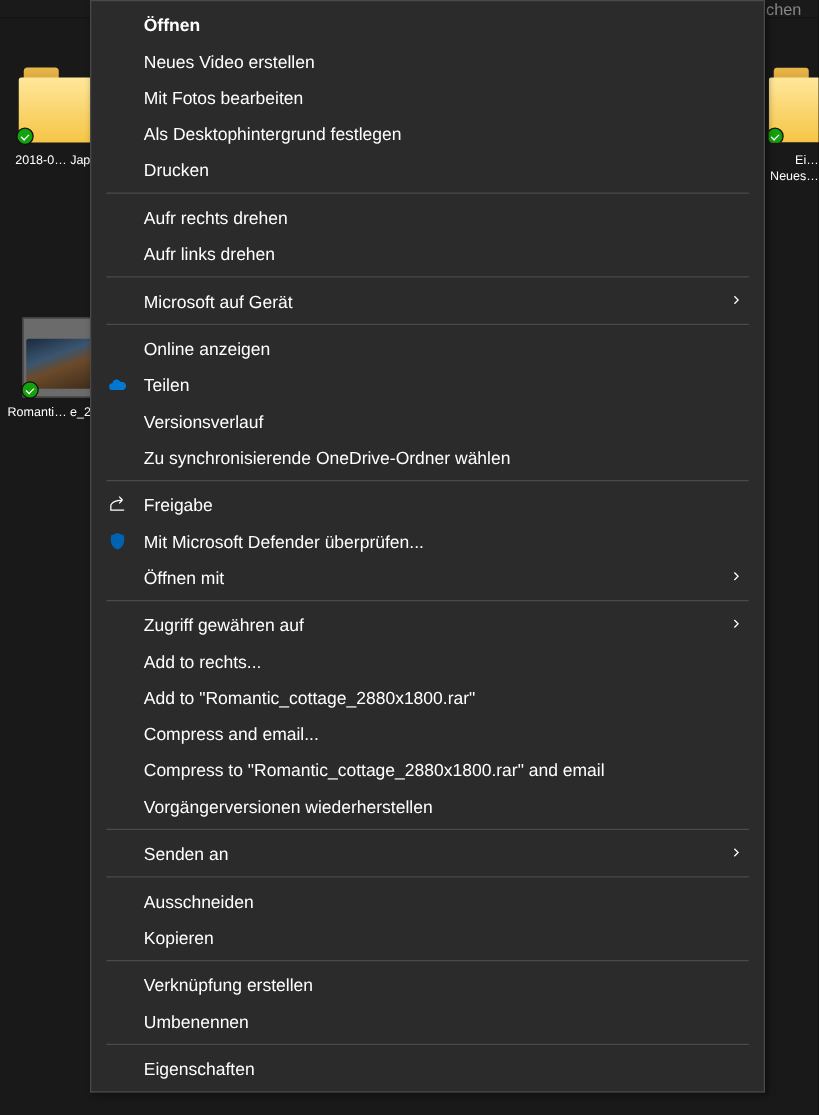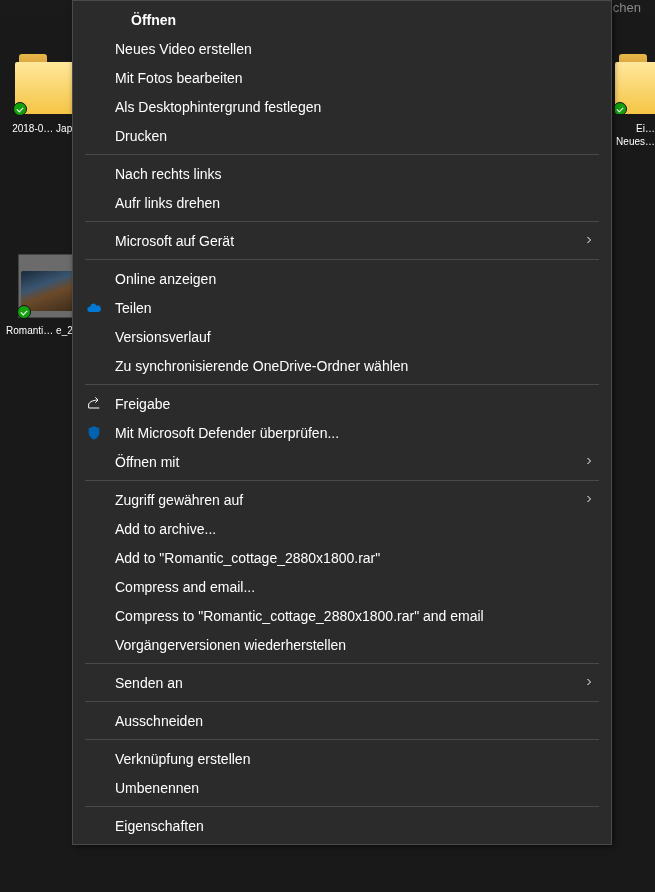--- a/index.html
+++ b/index.html
@@ -149,21 +149,20 @@
       display: flex;
       align-items: center;
       height: 29px;
       padding: 0 16px 0 42px;
       color: #fff;
       position: relative;
       white-space: nowrap;
     }
     .menu-item.bold {
       font-weight: 600;
-      margin-left: 16px;
     }
     .menu-item .chevron {
       position: absolute;
       right: 16px;
     }
     .menu-item .mi-icon {
       position: absolute;
       left: 12px;
       width: 18px;
       height: 18px;
@@ -251,21 +250,21 @@
       <span>Mit Fotos bearbeiten</span>
     </div>
   <div class="menu-item">
       <span>Als Desktophintergrund festlegen</span>
     </div>
   <div class="menu-item">
       <span>Drucken</span>
     </div>
   <div class="menu-sep"></div>
   <div class="menu-item">
-      <span>Nach rechts links</span>
+      <span>Aufr rechts drehen</span>
     </div>
   <div class="menu-item">
       <span>Aufr links drehen</span>
     </div>
   <div class="menu-sep"></div>
   <div class="menu-item">
     <span>Microsoft auf Gerät</span>
     <span class="chevron"><svg viewBox="0 0 24 24" fill="none" stroke="#fff" stroke-width="2">
           <polyline points="9 6 15 12 9 18"></polyline>
         </svg></span>
@@ -312,21 +311,21 @@
         </svg></span>
   </div>
   <div class="menu-sep"></div>
   <div class="menu-item">
     <span>Zugriff gewähren auf</span>
     <span class="chevron"><svg viewBox="0 0 24 24" fill="none" stroke="#fff" stroke-width="2">
           <polyline points="9 6 15 12 9 18"></polyline>
         </svg></span>
   </div>
   <div class="menu-item">
-      <span>Add to archive...</span>
+      <span>Add to rechts...</span>
     </div>
   <div class="menu-item">
       <span>Add to "Romantic_cottage_2880x1800.rar"</span>
     </div>
   <div class="menu-item">
       <span>Compress and email...</span>
     </div>
   <div class="menu-item">
       <span>Compress to "Romantic_cottage_2880x1800.rar" and email</span>
     </div>
@@ -337,20 +336,23 @@
   <div class="menu-item">
     <span>Senden an</span>
     <span class="chevron"><svg viewBox="0 0 24 24" fill="none" stroke="#fff" stroke-width="2">
           <polyline points="9 6 15 12 9 18"></polyline>
         </svg></span>
   </div>
   <div class="menu-sep"></div>
   <div class="menu-item">
       <span>Ausschneiden</span>
     </div>
+  <div class="menu-item">
+      <span>Kopieren</span>
+    </div>
   <div class="menu-sep"></div>
   <div class="menu-item">
       <span>Verknüpfung erstellen</span>
     </div>
   <div class="menu-item">
       <span>Umbenennen</span>
     </div>
   <div class="menu-sep"></div>
   <div class="menu-item">
       <span>Eigenschaften</span>

